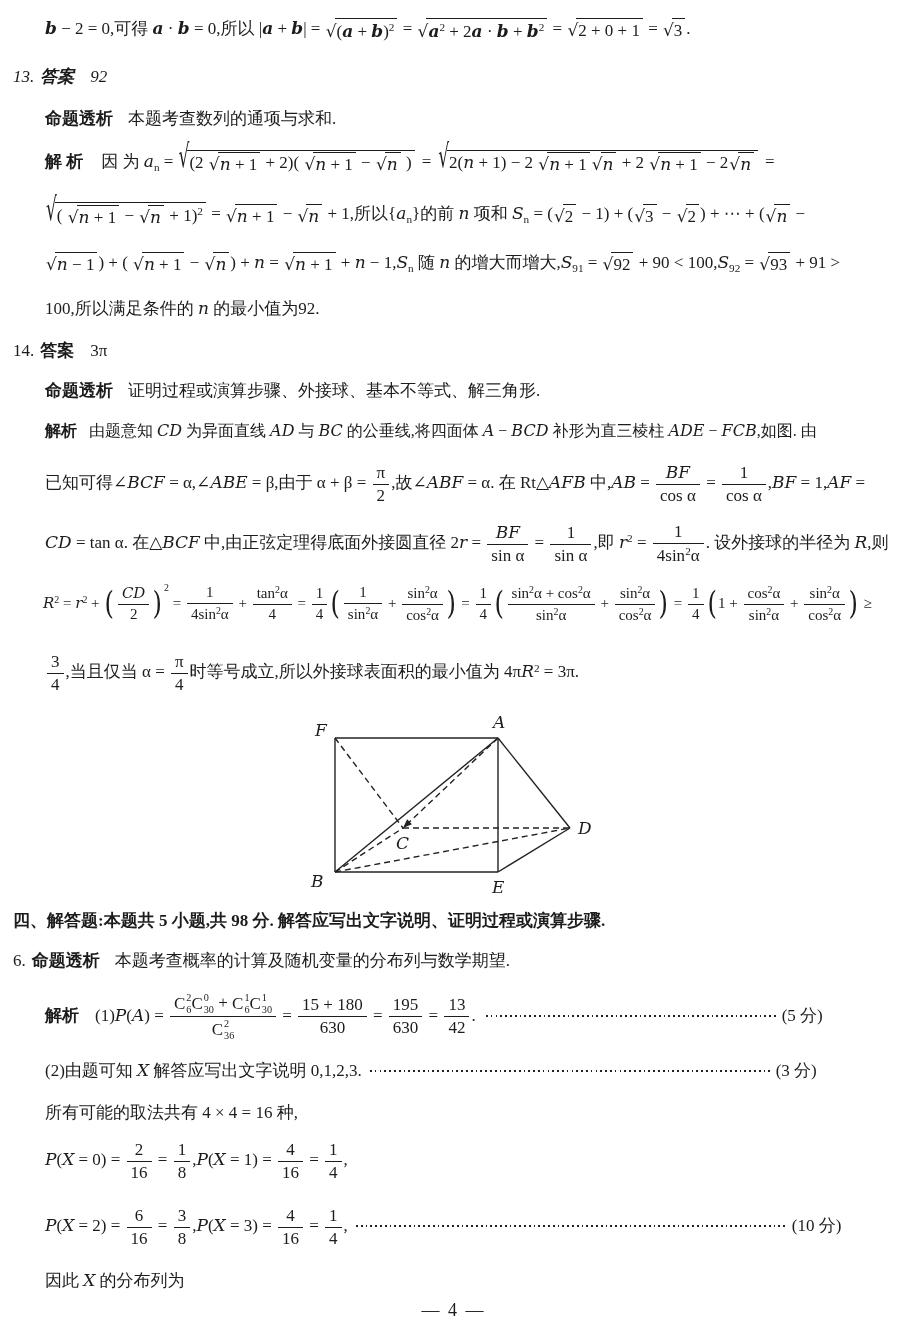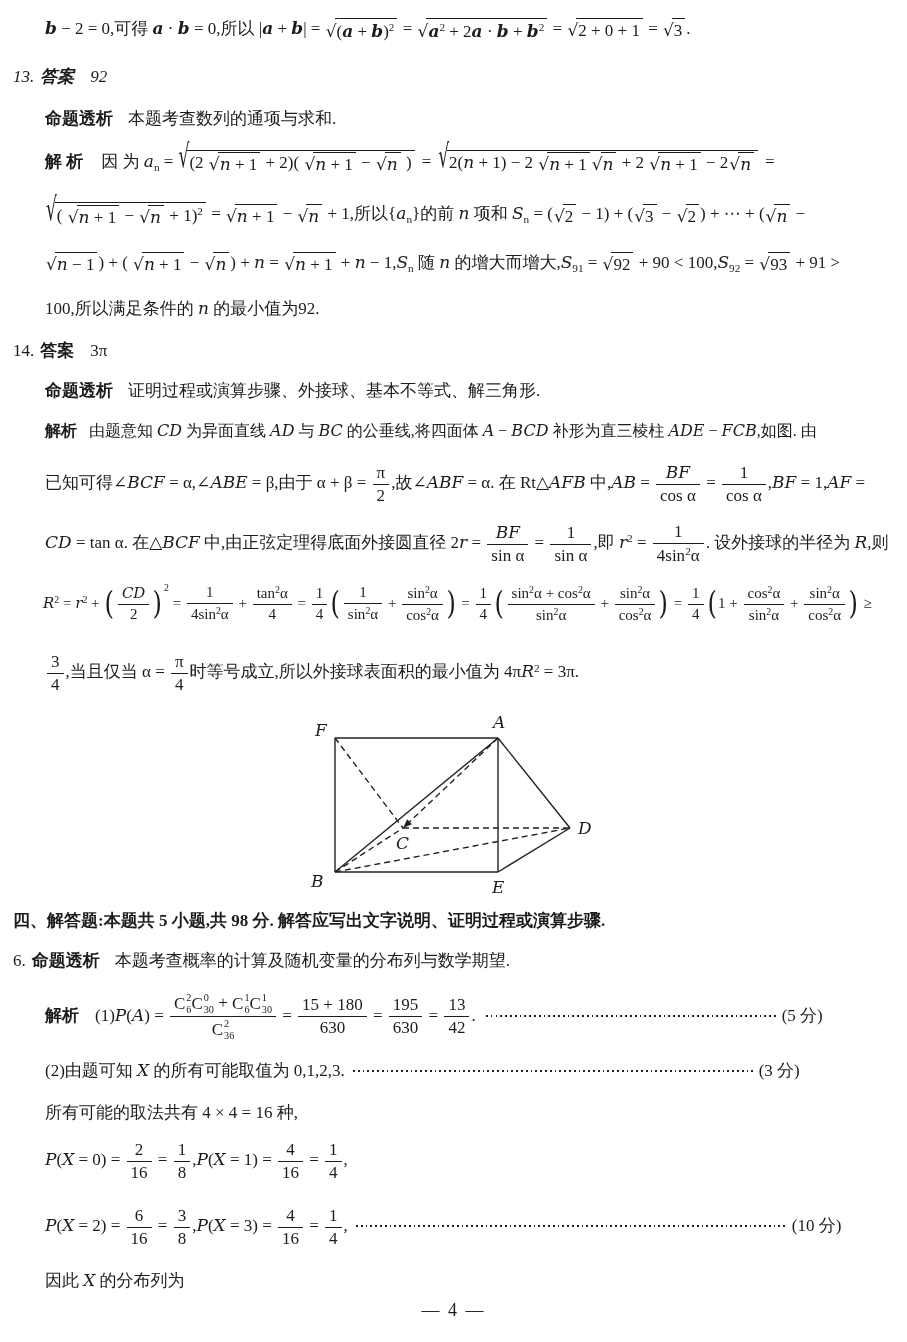--- a/index.html
+++ b/index.html
@@ -98,21 +98,21 @@
                 <span class="cs-sup">1</span>
                 <span class="cs-sub">30</span>
               </span>
             </span></span><span class="fr-den"><span class="tk-cs">
               <span class="cs-base">C</span>
               <span class="cs-stack">
                 <span class="cs-sup">2</span>
                 <span class="cs-sub">36</span>
               </span>
             </span></span></span><span class="tk-t"> = </span><span class="tk-frac"><span class="fr-num"><span class="tk-t">15 + 180</span></span><span class="fr-den"><span class="tk-t">630</span></span></span><span class="tk-t"> = </span><span class="tk-frac"><span class="fr-num"><span class="tk-t">195</span></span><span class="fr-den"><span class="tk-t">630</span></span></span><span class="tk-t"> = </span><span class="tk-frac"><span class="fr-num"><span class="tk-t">13</span></span><span class="fr-den"><span class="tk-t">42</span></span></span><span class="tk-t">.</span><span class="tk-gap" style="width: 10px;"></span><span class="tk-dots" style="width: 290px;"></span><span class="tk-gap" style="width: 6px;"></span><span class="tk-t">(5 分)</span></div>
-      <div class="line" style="left: 45px; top: 1060px;"><span class="tk-t">(2)由题可知 </span><span class="tk-i">X</span><span class="tk-t"> 的所有可能取值为 0,1,2,3.</span><span class="tk-gap" style="width: 8px;"></span><span class="tk-dots" style="width: 400px;"></span><span class="tk-gap" style="width: 6px;"></span><span class="tk-t">(3 分)</span></div>
+      <div class="line" style="left: 45px; top: 1060px;"><span class="tk-t">(2)由题可知 </span><span class="tk-i">X</span><span class="tk-t"> 解答应写出文字说明 0,1,2,3.</span><span class="tk-gap" style="width: 8px;"></span><span class="tk-dots" style="width: 400px;"></span><span class="tk-gap" style="width: 6px;"></span><span class="tk-t">(3 分)</span></div>
       <div class="line" style="left: 45px; top: 1102px;"><span class="tk-t">所有可能的取法共有 4 × 4 = 16 种,</span></div>
       <div class="line" style="left: 45px; top: 1140px;"><span class="tk-i">P</span><span class="tk-t">(</span><span class="tk-i">X</span><span class="tk-t"> = 0) = </span><span class="tk-frac"><span class="fr-num"><span class="tk-t">2</span></span><span class="fr-den"><span class="tk-t">16</span></span></span><span class="tk-t"> = </span><span class="tk-frac"><span class="fr-num"><span class="tk-t">1</span></span><span class="fr-den"><span class="tk-t">8</span></span></span><span class="tk-t">,</span><span class="tk-i">P</span><span class="tk-t">(</span><span class="tk-i">X</span><span class="tk-t"> = 1) = </span><span class="tk-frac"><span class="fr-num"><span class="tk-t">4</span></span><span class="fr-den"><span class="tk-t">16</span></span></span><span class="tk-t"> = </span><span class="tk-frac"><span class="fr-num"><span class="tk-t">1</span></span><span class="fr-den"><span class="tk-t">4</span></span></span><span class="tk-t">,</span></div>
       <div class="line" style="left: 45px; top: 1206px;"><span class="tk-i">P</span><span class="tk-t">(</span><span class="tk-i">X</span><span class="tk-t"> = 2) = </span><span class="tk-frac"><span class="fr-num"><span class="tk-t">6</span></span><span class="fr-den"><span class="tk-t">16</span></span></span><span class="tk-t"> = </span><span class="tk-frac"><span class="fr-num"><span class="tk-t">3</span></span><span class="fr-den"><span class="tk-t">8</span></span></span><span class="tk-t">,</span><span class="tk-i">P</span><span class="tk-t">(</span><span class="tk-i">X</span><span class="tk-t"> = 3) = </span><span class="tk-frac"><span class="fr-num"><span class="tk-t">4</span></span><span class="fr-den"><span class="tk-t">16</span></span></span><span class="tk-t"> = </span><span class="tk-frac"><span class="fr-num"><span class="tk-t">1</span></span><span class="fr-den"><span class="tk-t">4</span></span></span><span class="tk-t">,</span><span class="tk-gap" style="width: 8px;"></span><span class="tk-dots" style="width: 430px;"></span><span class="tk-gap" style="width: 6px;"></span><span class="tk-t">(10 分)</span></div>
       <div class="line" style="left: 45px; top: 1270px;"><span class="tk-t">因此 </span><span class="tk-i">X</span><span class="tk-t"> 的分布列为</span></div>
     </div>
   <div class="figure" id="figure" style="left:293px;top:710px;width:310px;height:200px;"><svg width="310" height="200" viewBox="0 0 310 200">
         <line x1="42" y1="28" x2="205" y2="28" stroke="#222" stroke-width="1.4"></line>
         <line x1="42" y1="28" x2="42" y2="162" stroke="#222" stroke-width="1.4"></line>
         <line x1="42" y1="162" x2="205" y2="162" stroke="#222" stroke-width="1.4"></line>
         <line x1="205" y1="28" x2="205" y2="162" stroke="#222" stroke-width="1.4"></line>

